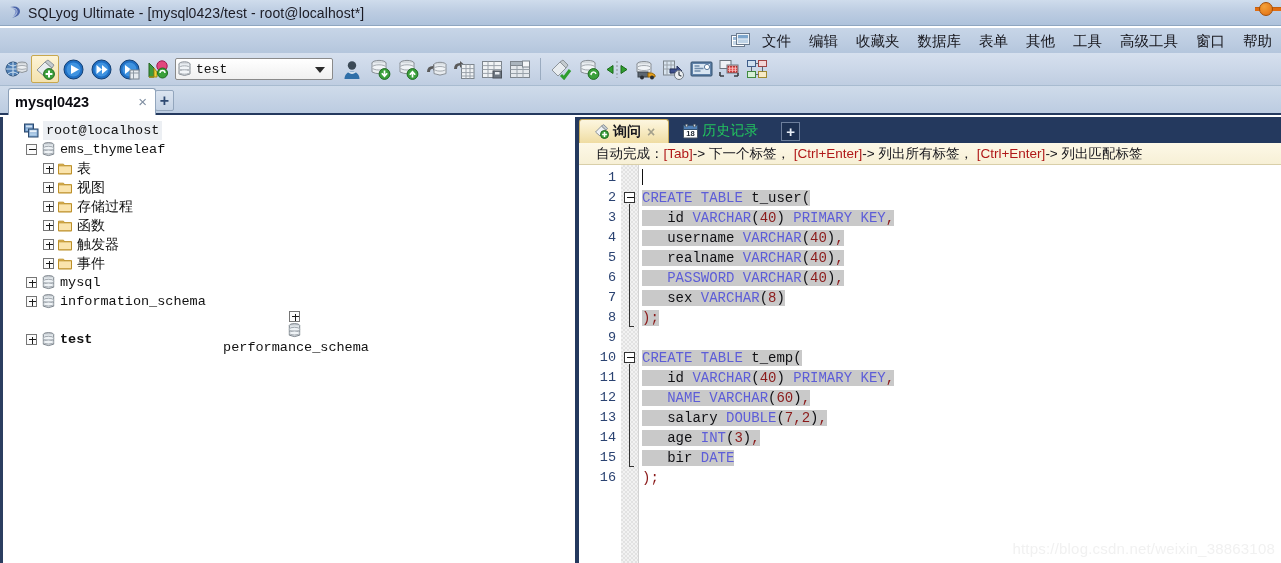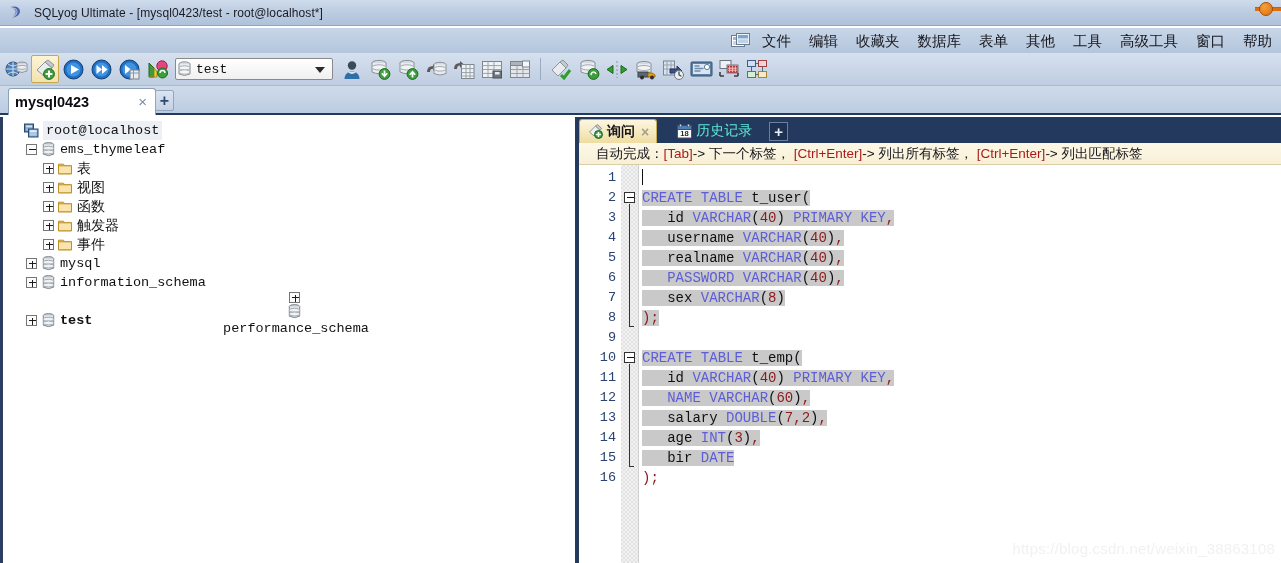--- a/index.html
+++ b/index.html
@@ -15,22 +15,22 @@
     position: absolute; left: 0; top: 0; width: 1281px; height: 26px;
     background: linear-gradient(to bottom, #cfdcec 0%, #bdcde2 45%, #aec2db 100%);
     border-bottom: 1px solid #8fa6c0;
     display: flex; align-items: center;
   }
   .titlebar-icon {
     width: 22px; height: 20px; margin-left: 4px;
     display: flex; align-items: center; justify-content: center;
   }
   .title-text {
-    font-size: 12px; color: #1b1b24; white-space: nowrap;
-    margin-left: 8px; letter-spacing: .1px;
+    font-size: 14px; color: #1b1b24; white-space: nowrap;
+    margin-left: 2px; letter-spacing: .1px;
   }
   .win-dot {
     position: absolute; right: 8px; top: 2px;
     width: 14px; height: 14px; border-radius: 50%;
     background: radial-gradient(circle at 35% 30%, #f4a13a, #e06c10);
     border: 1px solid #a24f08;
   }
   .win-dot-bar {
     position: absolute; right: 0px; top: 7px; width: 26px; height: 4px;
     background: #e06c10; border-top: 1px solid #c55f0c;
@@ -144,30 +144,30 @@
     position: absolute; left: 575px; top: 117px; width: 706px; height: 446px;
     background: #ffffff;
     border-left: 4px solid #24395e;
   }
   .qtabs {
     position: absolute; left: 0; top: 0; width: 702px; height: 26px;
     background: #24395e;
     display: flex; align-items: flex-end;
   }
   .qtab {
-    height: 24px; display: flex; align-items: center; padding: 0 7px;
+    height: 24px; display: flex; align-items: center; padding: 0 13px;
     font-size: 14px; white-space: nowrap;
   }
   .qtab.active {
     background: linear-gradient(to bottom,#fdf6e0 0%,#f6e9bf 55%,#efdca2 100%);
     color: #15151c; font-weight: bold;
     border: 1px solid #c8ab5c; border-bottom: none;
     border-radius: 3px 3px 0 0;
   }
-  .qtab.inactive { color: #5eead4; font-weight: normal; margin-left: 12px; }
+  .qtab.inactive { color: #22c55e; font-weight: normal; }
   .qtab .qicon { width: 16px; height: 16px; margin-right: 4px; flex:0 0 auto;
                  display:flex; align-items:center; justify-content:center; }
   .qtab .qx { margin-left: 6px; color: #9aa7b8; font-size: 14px; }
   .qtab.active .qx { color: #a4a08c; }
   .qtabs-plus {
     width: 19px; height: 19px; margin-left: 10px; margin-bottom: 2px;
     background: #1d3152; border: 1px solid #6d7f9c;
     display: flex; align-items: center; justify-content: center;
     font-size: 15px; font-weight: bold; color: #e8eef6; line-height: 1;
   }
@@ -545,20 +545,33 @@
             <i class="h"></i>
             <i class="v"></i>
           </span>
           <span class="ico">
             <svg width="14" height="13" viewBox="0 0 14 13">
               <path d="M0.5 2.2h5l1.2 1.6h6.8v8H0.5z" fill="#f3cf79" stroke="#bc8f28"></path>
               <path d="M0.5 3.8h13v8H0.5z" fill="#fae4ad" stroke="#bc8f28"></path>
             </svg>
           </span>
           <span class="lbl">视图</span>
+        </div>
+        <div class="tnode cn" style="padding-left: 38px;">
+          <span class="exp">
+            <i class="h"></i>
+            <i class="v"></i>
+          </span>
+          <span class="ico">
+            <svg width="14" height="13" viewBox="0 0 14 13">
+              <path d="M0.5 2.2h5l1.2 1.6h6.8v8H0.5z" fill="#f3cf79" stroke="#bc8f28"></path>
+              <path d="M0.5 3.8h13v8H0.5z" fill="#fae4ad" stroke="#bc8f28"></path>
+            </svg>
+          </span>
+          <span class="lbl">存储过程</span>
         </div>
         <div class="tnode cn" style="padding-left: 38px;">
           <span class="exp">
             <i class="h"></i>
             <i class="v"></i>
           </span>
           <span class="ico">
             <svg width="14" height="13" viewBox="0 0 14 13">
               <path d="M0.5 2.2h5l1.2 1.6h6.8v8H0.5z" fill="#f3cf79" stroke="#bc8f28"></path>
               <path d="M0.5 3.8h13v8H0.5z" fill="#fae4ad" stroke="#bc8f28"></path>

